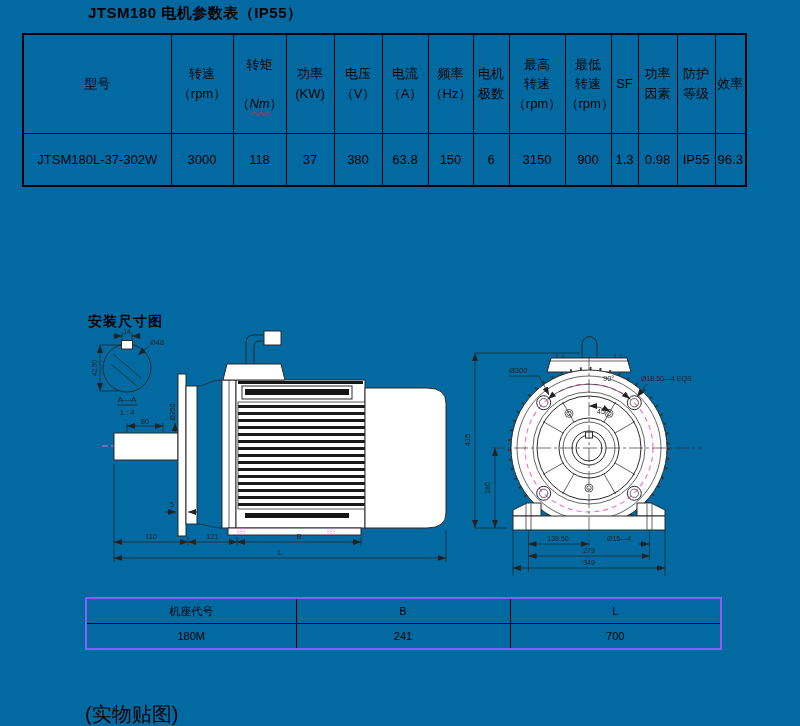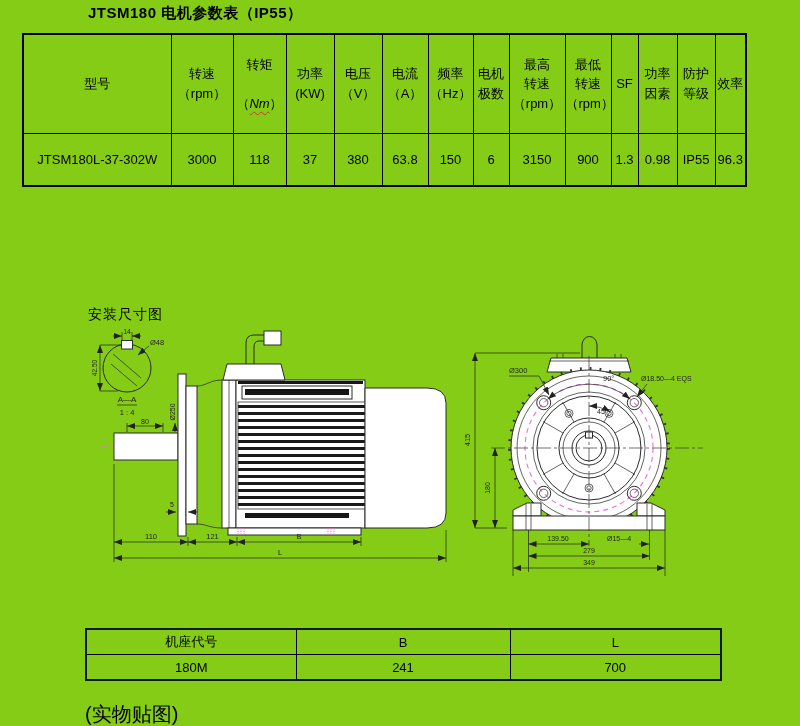--- a/index.html
+++ b/index.html
@@ -1,30 +1,30 @@
 <!DOCTYPE html>
 <html><head>
 <meta charset="utf-8">
 <style>
   html,body{margin:0;padding:0;background:#fff;}
   body{font-family:"Liberation Sans","DejaVu Sans",sans-serif;color:#000;}
-  .page{position:relative;width:800px;height:726px;background:#84cc16;overflow:hidden;}
+  .page{position:relative;width:800px;height:726px;background:#0369a1;overflow:hidden;}
   .title{position:absolute;left:88px;top:4px;font-size:15px;font-weight:600;letter-spacing:.5px;}
-  .sec-title{position:absolute;left:88px;top:306px;font-size:14px;font-weight:400;letter-spacing:1px;}
+  .sec-title{position:absolute;left:88px;top:313px;font-size:14px;font-weight:700;letter-spacing:1px;}
   .note{position:absolute;left:85px;top:701px;font-size:20px;}
   table{border-collapse:collapse;table-layout:fixed;}
   .ptable{position:absolute;left:22px;top:33px;width:723px;font-size:13px;border:2px solid #000;}
   .ptable th,.ptable td{border:1px solid #000;text-align:center;vertical-align:middle;padding:0;
     font-weight:400;white-space:pre-line;line-height:1.5;}
   .ptable thead tr{height:96px;}
   .ptable tbody tr{height:53px;}
   .thline{display:block;}
   .wavy{text-decoration:underline;text-decoration-style:wavy;text-decoration-color:#c33;
     text-decoration-thickness:1px;text-underline-offset:3px;font-style:italic;}
-  .ftable{position:absolute;left:85px;top:628px;width:636px;font-size:13px;border:2px solid #0f172a;}
+  .ftable{position:absolute;left:85px;top:597px;width:636px;font-size:11px;border:2px solid #8b5cf6;}
   .ftable td{border:1px solid #000;text-align:center;vertical-align:middle;height:24px;padding:0;}
   .draw{position:absolute;top:328px;}
   svg{font-family:"Liberation Sans","DejaVu Sans",sans-serif;}
   svg text{fill:#222;}
   .ol{fill:none;stroke:#2a2a2a;stroke-width:1;}
   .olw{fill:#fff;stroke:#2a2a2a;stroke-width:1;}
   .thin{fill:none;stroke:#222;stroke-width:0.7;}
   .dim{fill:none;stroke:#222;stroke-width:0.7;}
   .dark{fill:#161616;stroke:none;}
   .pink{fill:none;stroke:#f06ed8;stroke-width:1.1;}

